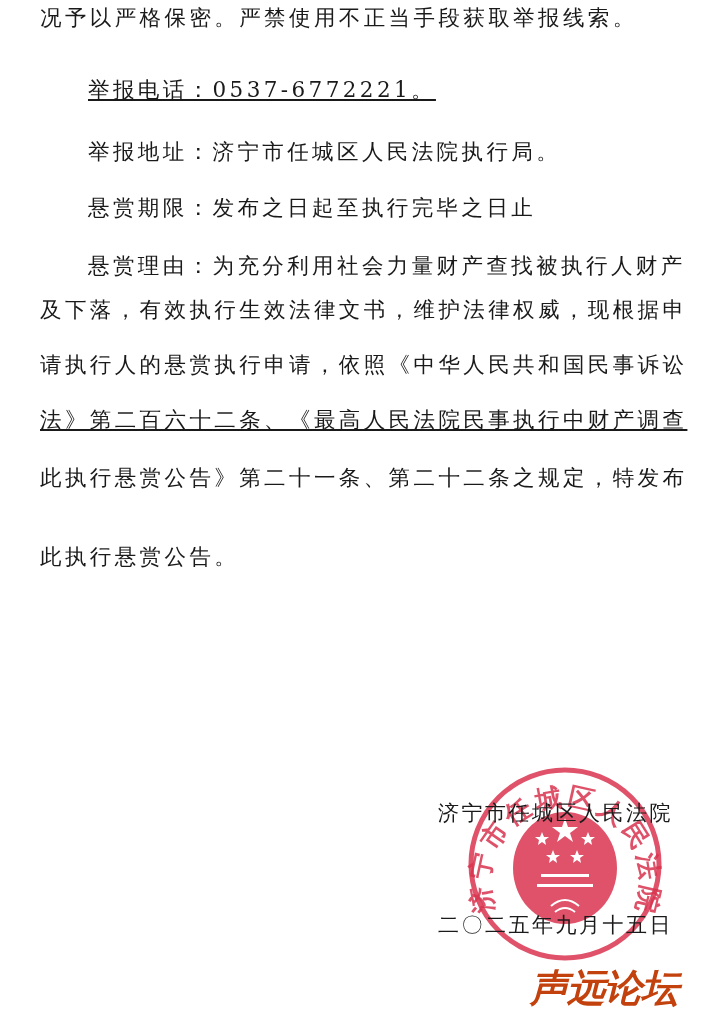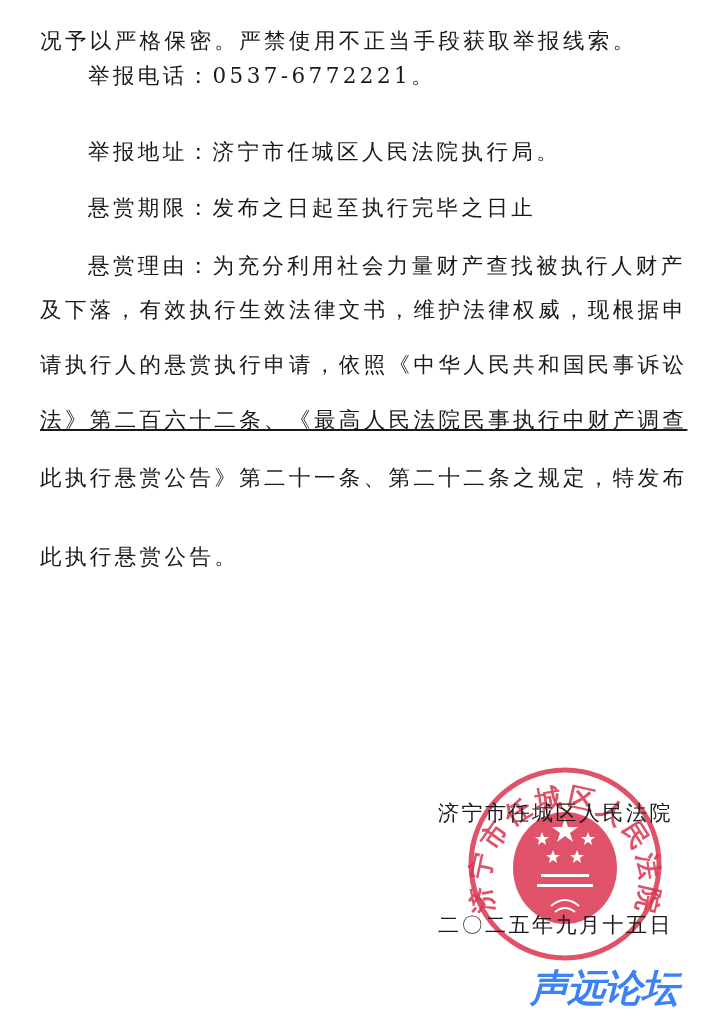--- a/index.html
+++ b/index.html
@@ -13,30 +13,30 @@
   }
   .indent { left: 88px; }
   .seal {
     position: absolute; left: 467px; top: 766px; width: 196px; height: 196px;
   }
   .sign {
     position: absolute; font-size: 21px; line-height: 28px; white-space: nowrap; letter-spacing: 2.5px; z-index: 2;
   }
   .watermark {
     position: absolute; left: 530px; top: 966px; font-family: "DejaVu Sans", sans-serif;
-    font-weight: bold; font-style: italic; font-size: 38px; line-height: 44px; color: #3b82f6;
+    font-weight: bold; font-style: italic; font-size: 38px; line-height: 44px; color: #c2410c;
     letter-spacing: -1px; z-index: 3;
   }
 </style>
 </head>
 <body>
 
 <div>
-  <div class="line" style="top:27px;">况予以严格保密。严禁使用不正当手段获取举报线索。</div>
-  <div class="line indent" style="top:62px;">举报电话：0537-6772221。</div>
+  <div class="line" style="top:4px;">况予以严格保密。严禁使用不正当手段获取举报线索。</div>
+  <div class="line indent" style="top:76px;text-decoration:underline;">举报电话：0537-6772221。</div>
   <div class="line indent" style="top:138px;">举报地址：济宁市任城区人民法院执行局。</div>
   <div class="line indent" style="top:186px;margin-top:8px;">悬赏期限：发布之日起至执行完毕之日止</div>
   <div class="line indent" style="top:252px;">悬赏理由：为充分利用社会力量财产查找被执行人财产</div>
   <div class="line" style="top:296px;font-family:Liberation Serif, serif;">及下落，有效执行生效法律文书，维护法律权威，现根据申</div>
   <div class="line" style="top:351px;">请执行人的悬赏执行申请，依照《中华人民共和国民事诉讼</div>
   <div class="line" style="top:406px;text-decoration:underline;">法》第二百六十二条、《最高人民法院民事执行中财产调查</div>
   <div class="line" style="top:464px;">此执行悬赏公告》第二十一条、第二十二条之规定，特发布</div>
   <div class="line" style="top:543px;">此执行悬赏公告。</div>
 
   <svg class="seal" viewBox="0 0 196 196" xmlns="http://www.w3.org/2000/svg">

